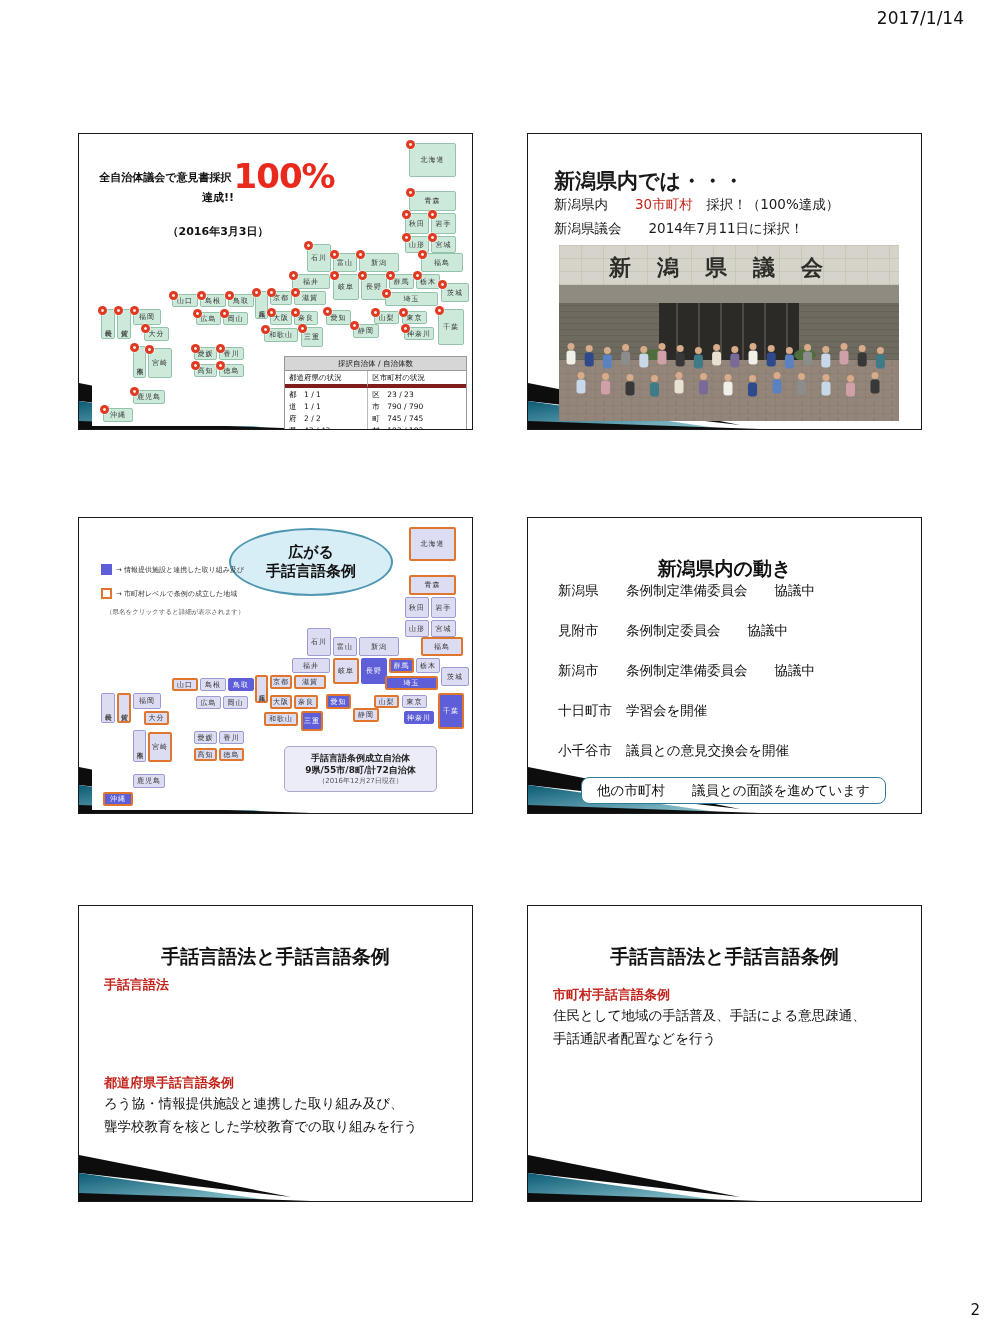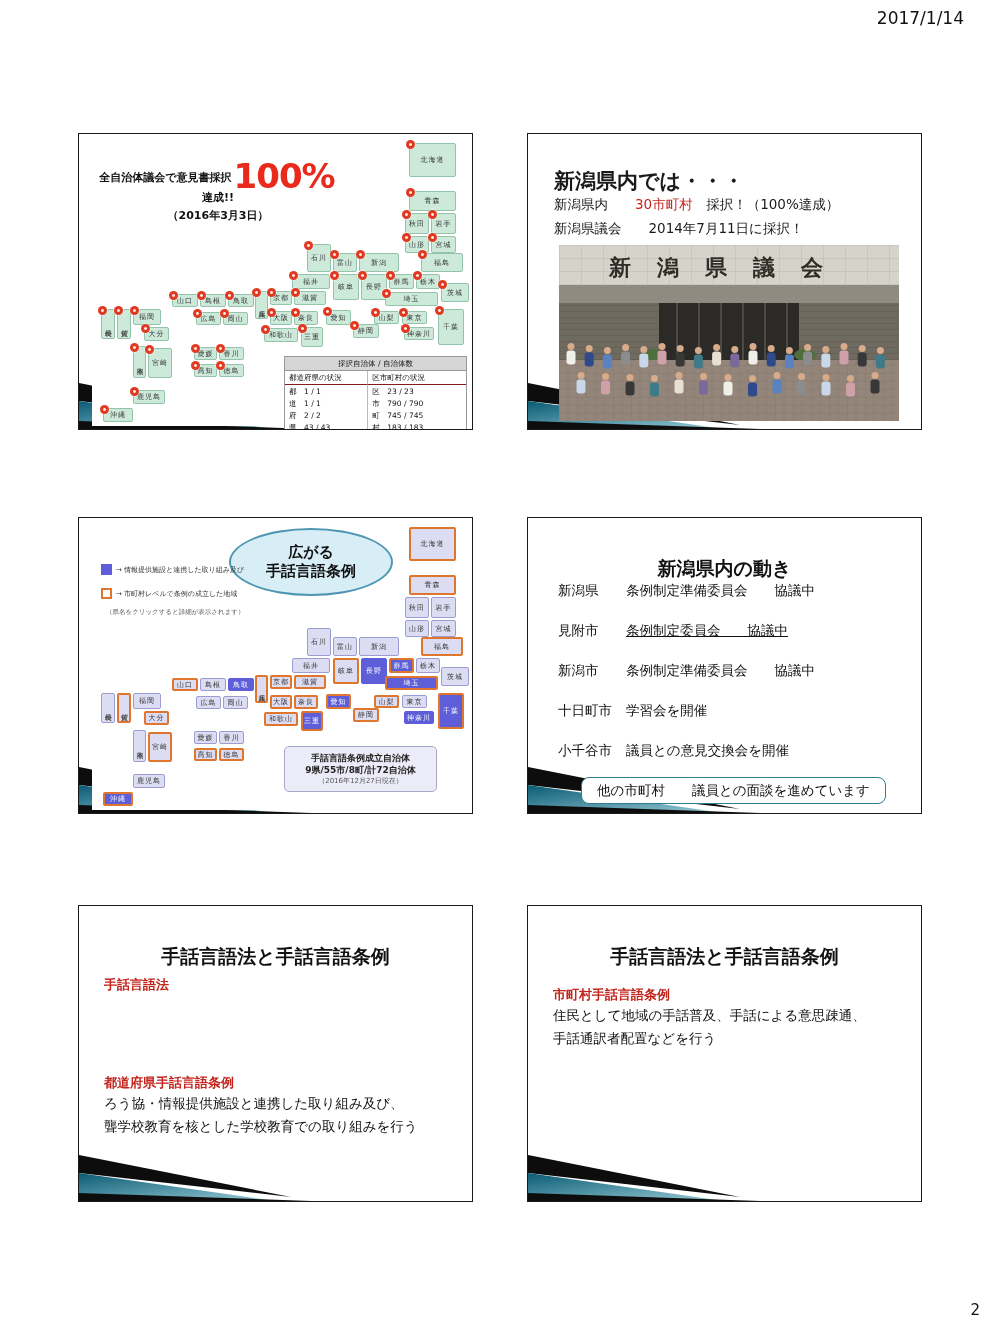--- a/index.html
+++ b/index.html
@@ -14,36 +14,36 @@
   #s3{left:78px;top:517px}  #s4{left:527px;top:517px}
   #s5{left:78px;top:905px}  #s6{left:527px;top:905px}
 
   .deco{position:absolute;left:0;bottom:0;width:235px;height:52px;}
   .content-panel{position:absolute;left:13px;top:3px;right:3px;bottom:3px;background:#fff;}
 
   
   .s1-headline{position:absolute;left:6px;top:26px;width:240px;text-align:center;line-height:14px;}
   .s1-pre,.s1-suf{font-size:11px;font-weight:bold;}
   .s1-pct{font-size:34px;font-weight:bold;color:#e8291c;letter-spacing:-1px;margin:0 2px;vertical-align:-7px;line-height:26px;}
-  .s1-date{font-size:11px;font-weight:bold;margin-top:4px;}
+  .s1-date{font-size:11px;font-weight:bold;margin-top:20px;}
   .map{position:absolute;left:0;top:0;right:0;bottom:0;}
   .tile{position:absolute;display:flex;align-items:center;justify-content:center;
         font-size:7px;letter-spacing:1px;box-sizing:border-box;border-radius:2px;color:#333;}
   .tile.vert{writing-mode:vertical-rl;letter-spacing:0;}
   .tile.m1{background:#cde9da;border:1px solid #93c3ab;}
   .tile.m2{background:#dcdcf2;border:1px solid #9c9cd0;}
   .tile.m2.lvl-pref{background:#5e5ed8;border-color:#5e5ed8;color:#fff;}
   .tile.m2.lvl-city{border:2px solid #e0762e;}
   .stamp{position:absolute;left:-4px;top:-4px;width:9px;height:9px;border-radius:50%;
          background:radial-gradient(circle,#ffe8e0 0 18%,#e03a22 26% 100%);box-shadow:0 0 0 0.5px #fff;}
   .s1-table{position:absolute;left:192px;top:219px;width:181px;border:1px solid #999;
             font-size:7.5px;background:#fff;line-height:11px;}
   .tbl-title{background:#d6d6d6;text-align:center;border-bottom:1px solid #999;padding:1px 0;}
   .tbl-heads,.tbl-row{display:grid;grid-template-columns:1fr 1.2fr;}
-  .tbl-heads span{padding:1px 4px;border-bottom:1px solid #7f1d1d;}
+  .tbl-heads span{padding:1px 4px;border-bottom:4px solid #7f1d1d;}
   .tbl-heads span:last-child,.tbl-row span:last-child{border-left:1px solid #bbb;}
   .tbl-row span{padding:0.5px 4px;}
 
   
   .s2-title{position:absolute;left:26px;top:16px;font-size:21px;font-weight:bold;color:#1a1a1a;}
   .s2-line{position:absolute;left:26px;font-size:13.5px;color:#1a1a1a;}
   .red{color:#c3241c;}
   .photo{position:absolute;left:31px;top:111px;width:340px;height:176px;}
 
   
@@ -346,21 +346,21 @@
               <stop offset="1" stop-color="#98ccd6"></stop>
             </linearGradient>
           </defs>
           <polygon points="0,6 212,48 0,24" fill="#0d0d0d"></polygon>
           <polygon points="0,24 196,52 0,52" fill="url(#tg3)"></polygon>
           <polygon points="0,44 232,52 0,52" fill="#0d0d0d"></polygon>
         </svg></div>
     <h2 class="s4-title">新潟県内の動き</h2>
     <div id="s4items">
         <div class="s4-item" style="top: 64px;"><span class="s4-name">新潟県</span><span>条例制定準備委員会　　協議中</span></div>
-        <div class="s4-item" style="top: 104px; text-decoration: underline;"><span class="s4-name">見附市</span><span>条例制定委員会　　協議中</span></div>
+        <div class="s4-item" style="top: 104px;"><span class="s4-name">見附市</span><span>条例制定委員会　　協議中</span></div>
         <div class="s4-item" style="top: 144px;"><span class="s4-name">新潟市</span><span>条例制定準備委員会　　協議中</span></div>
         <div class="s4-item" style="top: 184px;"><span class="s4-name">十日町市</span><span>学習会を開催</span></div>
         <div class="s4-item" style="top: 224px;"><span class="s4-name">小千谷市</span><span>議員との意見交換会を開催</span></div>
       </div>
     <div class="callout">他の市町村　　議員との面談を進めています</div>
   </section>
 
   <section class="slide" id="s5">
     <div class="deco"><svg viewBox="0 0 235 52" width="235" height="52" preserveAspectRatio="none">
           <defs>

